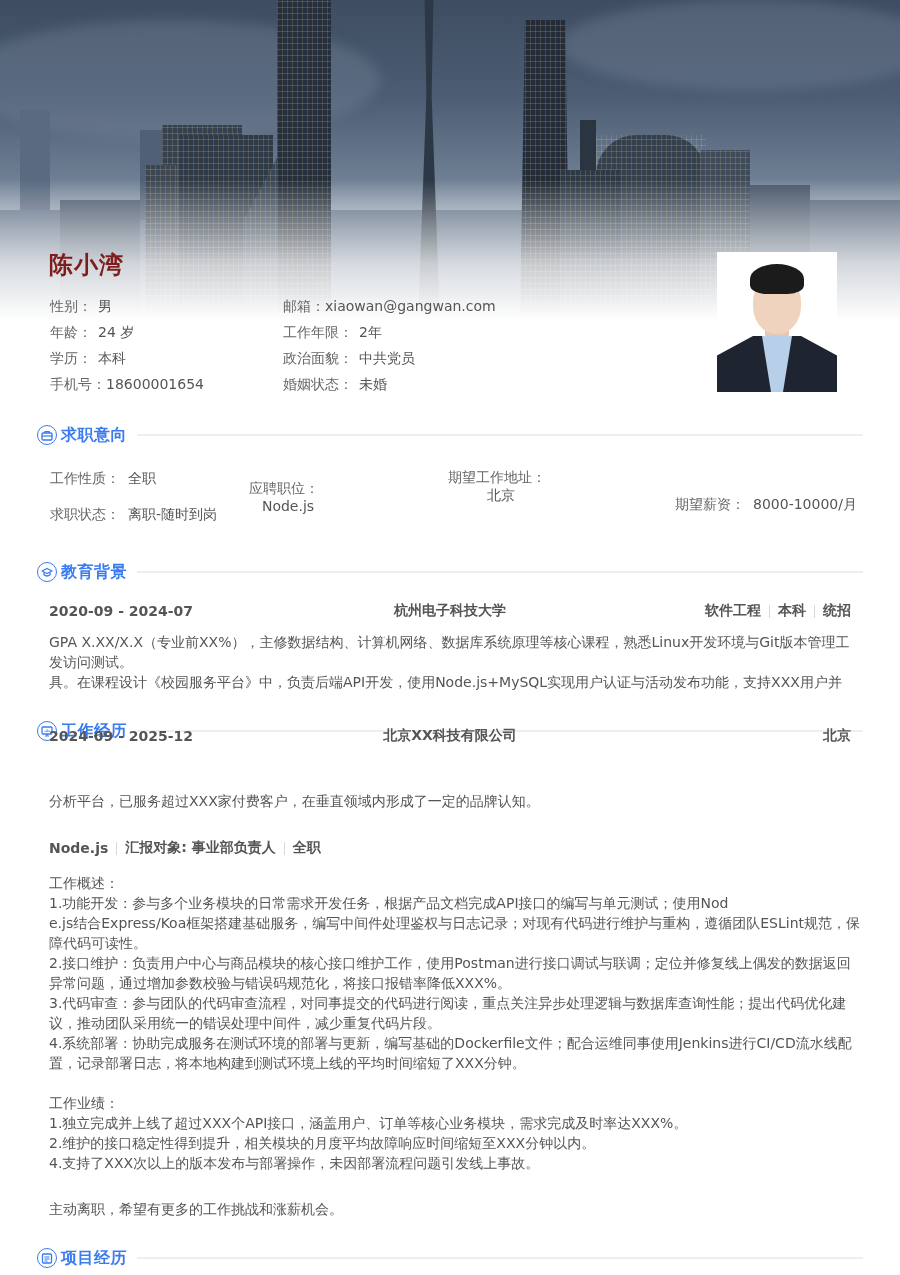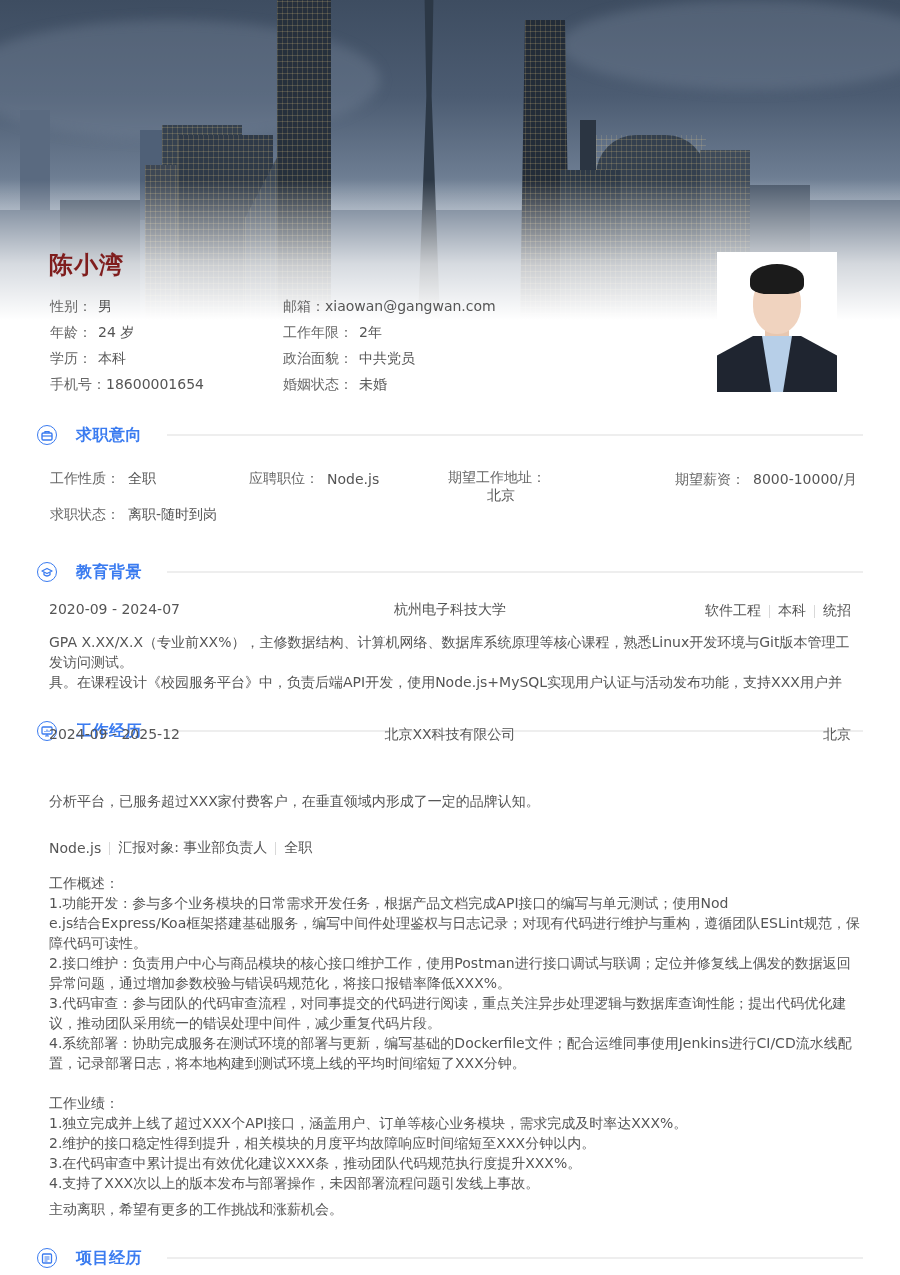--- a/index.html
+++ b/index.html
@@ -30,31 +30,31 @@
   .photo { position: absolute; left: 717px; top: 252px; width: 120px; height: 140px; background: #fff; overflow: hidden; }
   .photo .suit { position: absolute; left: 0; bottom: 0; width: 120px; height: 56px; background: #1f2530;
     clip-path: polygon(0 35%, 30% 0, 70% 0, 100% 35%, 100% 100%, 0 100%); }
   .photo .shirt { position: absolute; left: 45px; bottom: 0; width: 30px; height: 56px; background: #b7cfe8;
     clip-path: polygon(0 0, 100% 0, 70% 100%, 30% 100%); }
   .photo .neck { position: absolute; left: 48px; top: 70px; width: 24px; height: 22px; background: #e8c7b0; }
   .photo .face { position: absolute; left: 36px; top: 24px; width: 48px; height: 58px; background: #f0d3bf; border-radius: 45% 45% 48% 48%; }
   .photo .hair { position: absolute; left: 33px; top: 12px; width: 54px; height: 30px; background: #1b1b1b; border-radius: 50% 50% 30% 30%; }
 
   
-  .section { position: absolute; left: 37px; width: 826px; height: 22px; display: flex; align-items: center; gap: 15px; }
+  .section { position: absolute; left: 37px; width: 826px; height: 22px; display: flex; align-items: center; }
   .section .icon { width: 20px; height: 20px; border: 1.6px solid #3a7bf0; border-radius: 50%; display: flex; align-items: center; justify-content: center; flex-shrink: 0; }
   .section .icon svg { display: block; }
   .section .title { color: #3a7bf0; font-weight: bold; font-size: 16px; margin-left: 4px; letter-spacing: 0.5px; white-space: nowrap; }
   .section .line { flex: 1; height: 2px; background: #eeeeee; margin-left: 10px; }
 
   .intent-row { position: absolute; left: 50px; display: flex; font-size: 14px; color: #555; height: 20px; align-items: center; }
   .intent-row .lbl { color: #666; }
   .intent-row .val { margin-left: 8px; }
 
-  .line-row { position: absolute; left: 49px; width: 802px; height: 20px; display: flex; justify-content: space-between; font-size: 14px; color: #555; }
+  .line-row { position: absolute; left: 49px; width: 802px; height: 20px; display: flex; align-items: center; justify-content: space-between; font-size: 14px; color: #555; font-weight: bold; }
   .line-row .center { position: absolute; left: 0; right: 0; text-align: center; pointer-events: none; }
   .tags { display: flex; align-items: center; }
   .tags .sep { width: 1px; height: 13px; background: #d8d8d8; margin: 0 8px; }
 
   .para { position: absolute; left: 49px; width: 804px; font-size: 14px; line-height: 20px; color: #555; word-break: break-all; }
   .para .ln { display: block; white-space: pre; }
 </style>
 </head>
 <body>
 
@@ -162,29 +162,29 @@
       </svg>
   </span>
   <span class="title">求职意向</span>
   <span class="line"></span>
 </div>
 
 <div class="intent-row" style="top:469px;">
     <span class="lbl">工作性质：</span>
     <span class="val">全职</span>
   </div>
-<div class="intent-row" style="top:469px;left:249px;">
+<div class="intent-row" style="top:480px;left:249px;flex-direction:column;">
     <span class="lbl">应聘职位：</span>
     <span class="val">Node.js</span>
   </div>
 <div class="intent-row" style="top:469px;left:448px;flex-direction:column;">
     <span class="lbl">期望工作地址：</span>
     <span class="val">北京</span>
   </div>
-<div class="intent-row" style="top:470px;left:675px;justify-content:center;">
+<div class="intent-row" style="top:495px;left:675px;justify-content:center;">
     <span class="lbl">期望薪资：</span>
     <span class="val">8000-10000/月</span>
   </div>
 <div class="intent-row" style="top:505px;">
     <span class="lbl">求职状态：</span>
     <span class="val">离职-随时到岗</span>
   </div>
 
 <div class="section" style="top:561px;">
   <span class="icon">
@@ -257,21 +257,20 @@
   <span class="ln">3.代码审查：参与团队的代码审查流程，对同事提交的代码进行阅读，重点关注异步处理逻辑与数据库查询性能；提出代码优化建</span>
   <span class="ln">议，推动团队采用统一的错误处理中间件，减少重复代码片段。</span>
   <span class="ln">4.系统部署：协助完成服务在测试环境的部署与更新，编写基础的Dockerfile文件；配合运维同事使用Jenkins进行CI/CD流水线配</span>
   <span class="ln">置，记录部署日志，将本地构建到测试环境上线的平均时间缩短了XXX分钟。</span>
 </div>
 
 <div class="para" style="top:1093px;">
   <span class="ln">工作业绩：</span>
   <span class="ln">1.独立完成并上线了超过XXX个API接口，涵盖用户、订单等核心业务模块，需求完成及时率达XXX%。</span>
   <span class="ln">2.维护的接口稳定性得到提升，相关模块的月度平均故障响应时间缩短至XXX分钟以内。</span>
-  <span class="ln">3.在代码审查中累计提出有效优化建议XXX条，推动团队代码规范执行度提升XXX%。</span>
   <span class="ln">4.支持了XXX次以上的版本发布与部署操作，未因部署流程问题引发线上事故。</span>
 </div>
 
 <div class="para" style="top:1199px;">
   <span class="ln">主动离职，希望有更多的工作挑战和涨薪机会。</span>
 </div>
 
 <div class="section" style="top:1247px;">
   <span class="icon">
     <svg width="12" height="11" viewBox="0 0 12 11">

